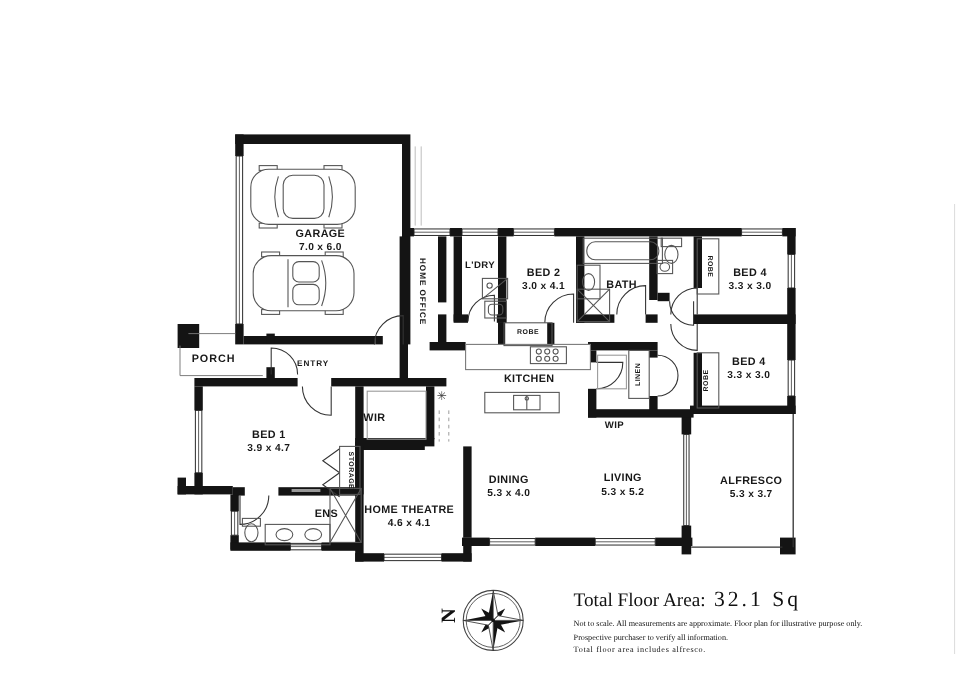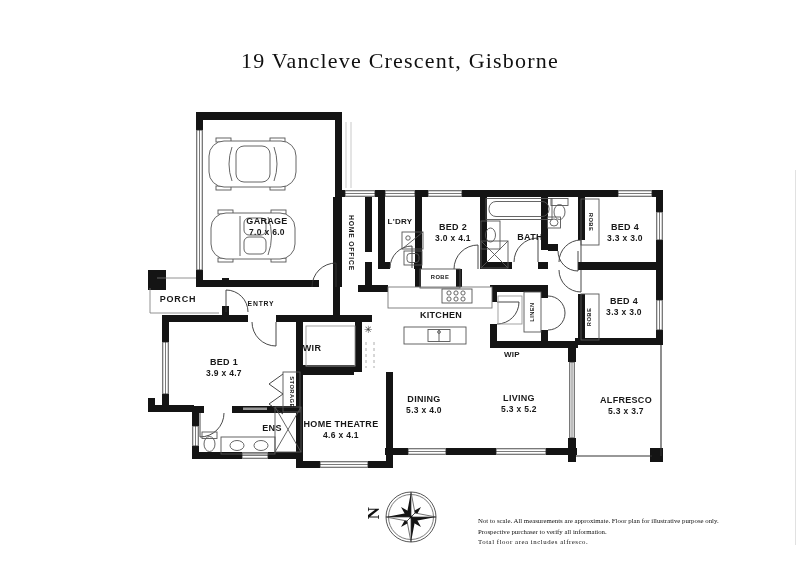--- a/index.html
+++ b/index.html
@@ -22,21 +22,20 @@
               font-size:6.8px;line-height:1.55;color:#111;}
   .disclaimer .ls{letter-spacing:.55px;}
   .north{position:absolute;left:374px;top:513px;transform:translate(-50%,-50%) rotate(-90deg);
          font-family:"Liberation Serif",serif;font-size:17px;font-weight:600;color:#111;}
 </style>
 </head>
 <body>
 
 <div id="stage">
 
-  <div class="title">19 Vancleve Crescent, Gisborne</div>
 
   <svg width="800" height="566" viewBox="0 0 800 566">
 
     <g fill="#141414" stroke="none">
 
       <rect x="196" y="112" width="146" height="8"></rect>
         <rect x="196" y="112" width="7" height="18"></rect>
       <rect x="196" y="270" width="7" height="17"></rect>
         <rect x="335" y="120" width="7" height="167"></rect>
       <rect x="203" y="280" width="110" height="7"></rect>
@@ -271,35 +270,35 @@
       </g>
       <g fill="#fff" stroke="#333" stroke-width="0.7">
         <path d="M411,492 L415,513 L411,517 Z M436,517 L415,513 L411,517 Z M411,542 L407,521 L411,517 Z M386,517 L407,521 L411,517 Z"></path>
       </g>
       <circle cx="411" cy="517" r="1.5" fill="#141414"></circle>
     </g>
 
     <text x="364" y="333" font-size="10" fill="#444">✳</text>
   </svg>
 
-  <div class="lbl" style="left:267px;top:200px;margin-top:27px;">
+  <div class="lbl" style="left:267px;top:200px;">
     <div>GARAGE</div>
       <div class="dims">7.0 x 6.0</div>
   </div>
   <div class="lbl v90 md" style="left:351px;top:243px;">
     <div>HOME OFFICE</div>
   </div>
   <div class="lbl" style="left:400px;top:222px;font-size:8px;">
     <div>L'DRY</div>
   </div>
   <div class="lbl" style="left:453px;top:233px;">
     <div>BED 2</div>
       <div class="dims">3.0 x 4.1</div>
   </div>
-  <div class="lbl" style="left:518px;top:237px;margin-left:12px;">
+  <div class="lbl" style="left:518px;top:237px;">
     <div>BATH</div>
   </div>
   <div class="lbl" style="left:625px;top:233px;">
     <div>BED 4</div>
       <div class="dims">3.3 x 3.0</div>
   </div>
   <div class="lbl" style="left:624px;top:307px;">
     <div>BED 4</div>
       <div class="dims">3.3 x 3.0</div>
   </div>
@@ -352,20 +351,23 @@
     <div>LIVING</div>
       <div class="dims">5.3 x 5.2</div>
   </div>
   <div class="lbl" style="left:626px;top:406px;">
     <div>ALFRESCO</div>
       <div class="dims">5.3 x 3.7</div>
   </div>
 
   <div class="north">N</div>
 
+  <div class="total-line">
+    <span class="t-label">Total Floor Area:</span><span class="t-value">32.1 Sq</span>
+  </div>
 
   <div class="disclaimer">
     <div>Not to scale. All measurements are approximate. Floor plan for illustrative purpose only.</div>
     <div>Prospective purchaser to verify all information.</div>
     <div class="ls">Total floor area includes alfresco.</div>
   </div>
 
 </div>
 
 </body></html>

